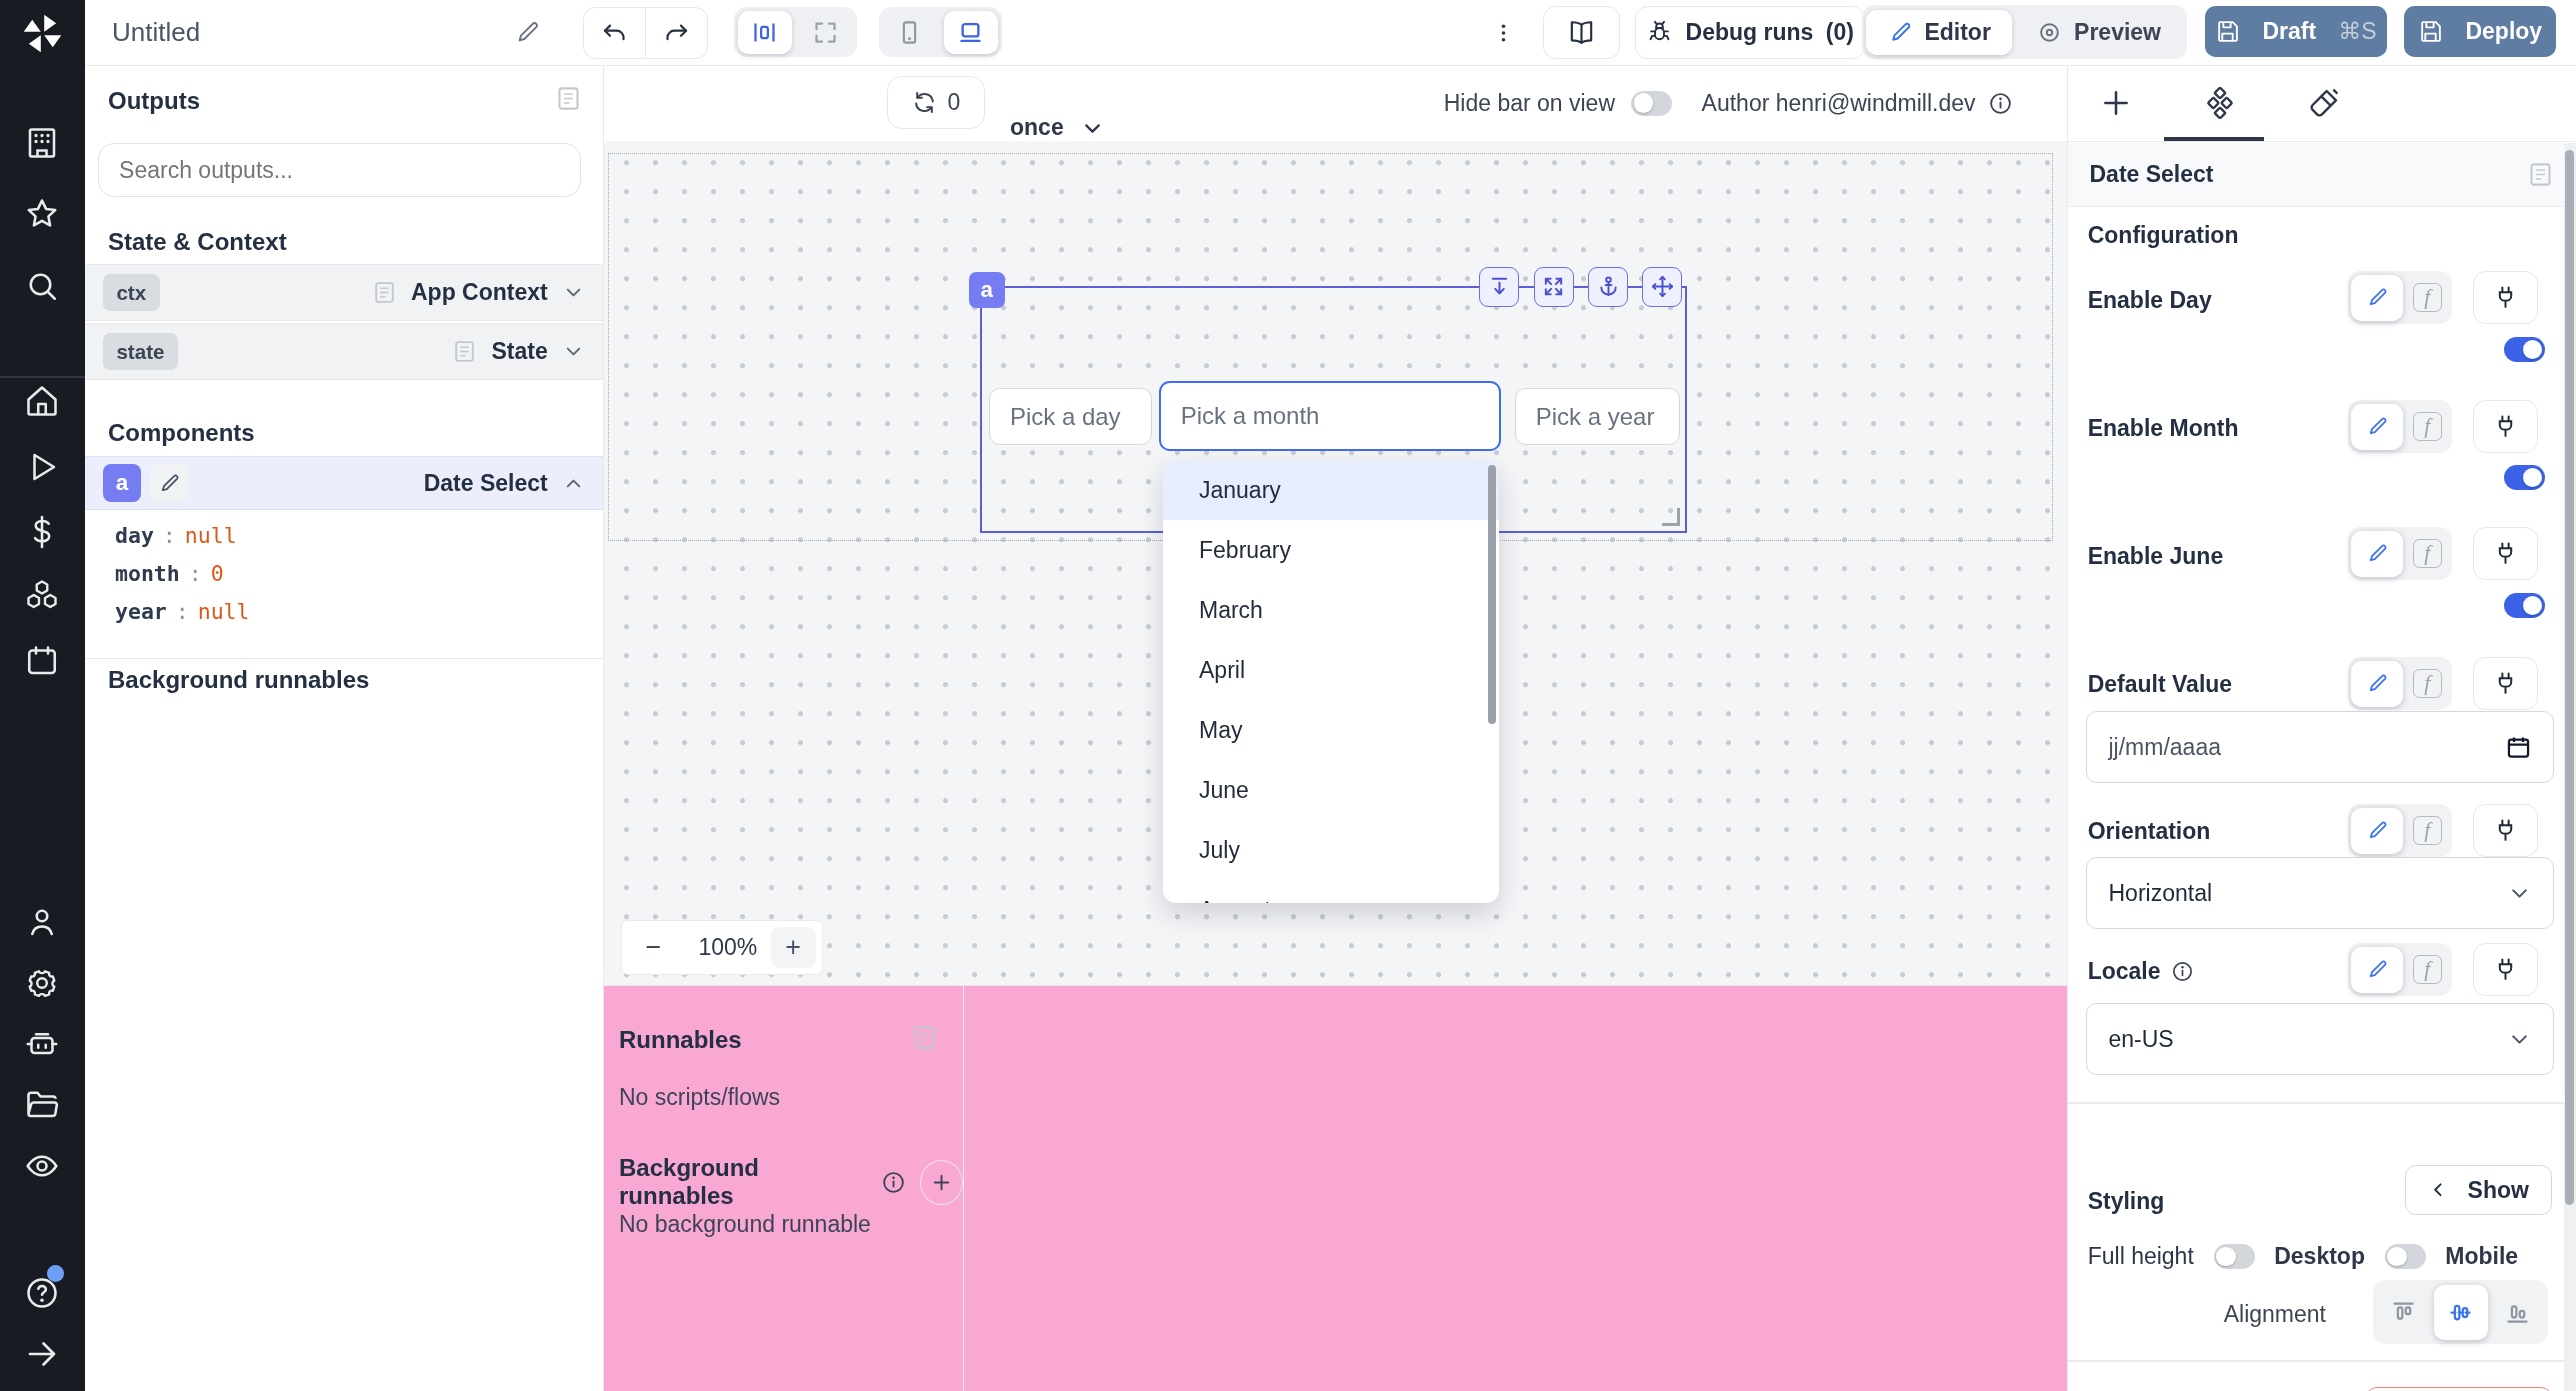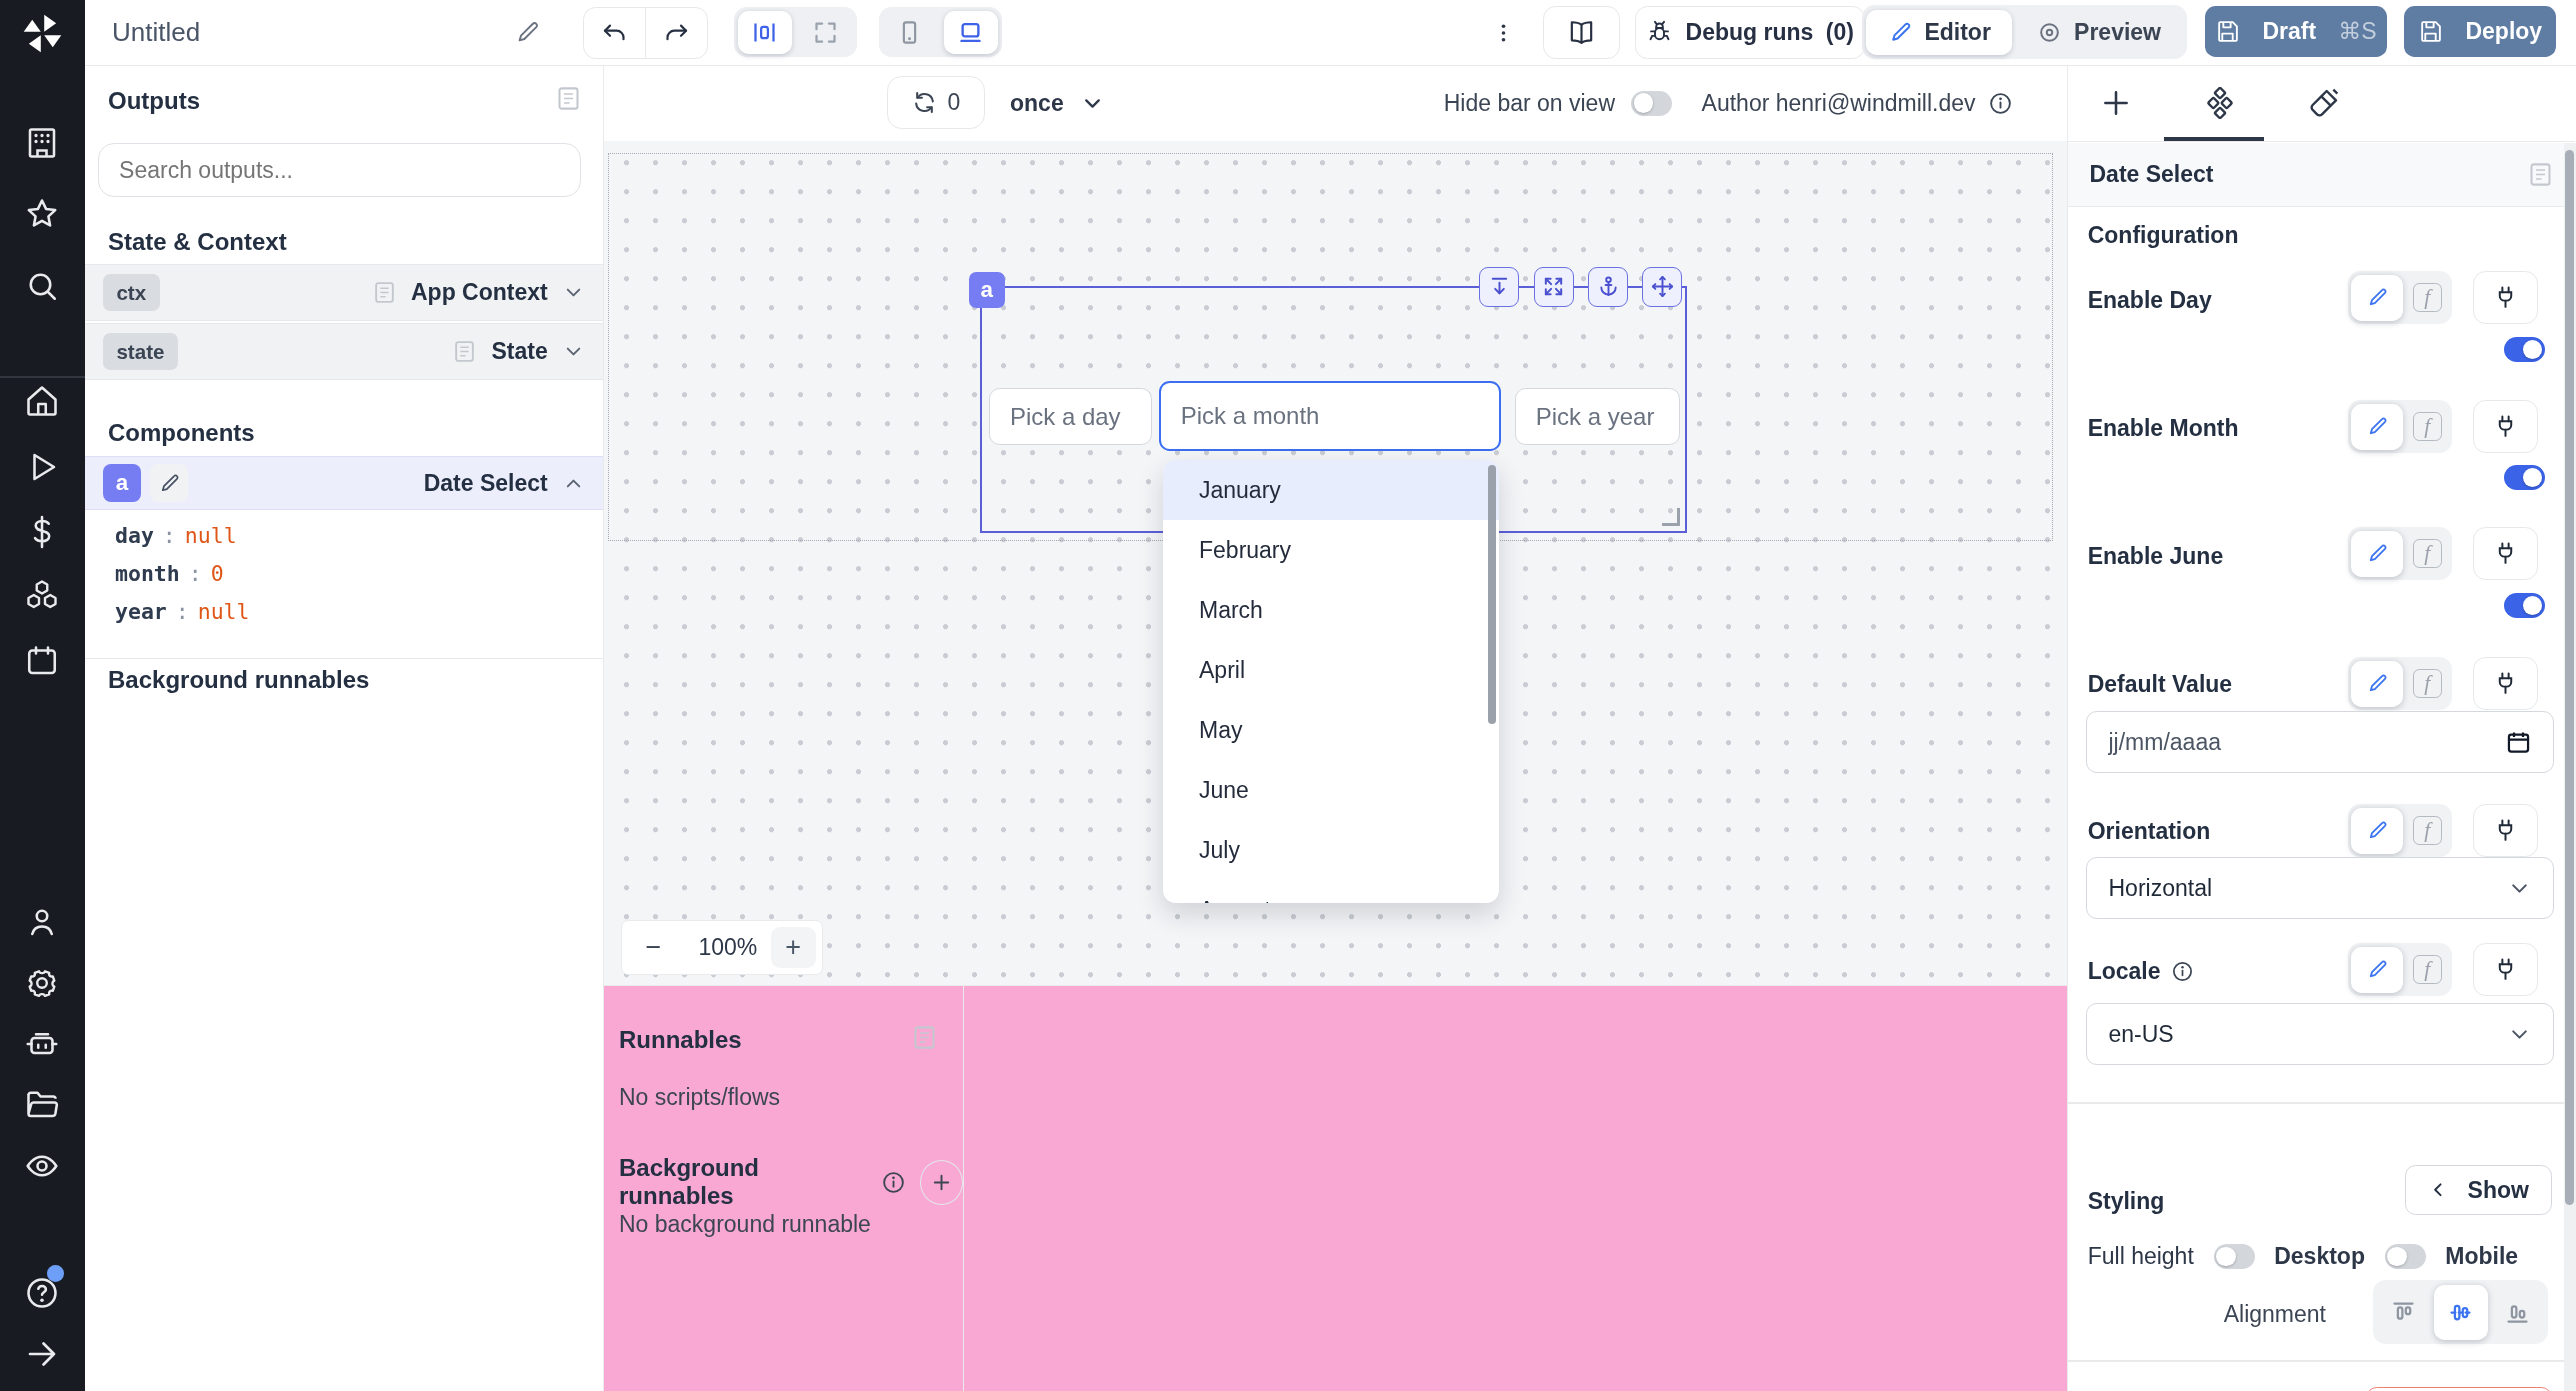--- a/index.html
+++ b/index.html
@@ -62,21 +62,21 @@
   .props .k{color:#2f3b4e;font-weight:700}
   .props .c{color:#8a93a1;padding:0 9px}
   .props .v{color:#de5718;font-weight:400}
   .props-divider{position:absolute;left:0;width:518px;height:0.9px;background:#e6e8eb}
 
   
   .canvas{position:absolute;left:603px;top:65px;width:1464px;height:1326px;background:#fff}
   .canvas-toolbar{position:absolute;left:0;top:0;width:1464px;height:76px;background:#fff;border-bottom:1.8px solid #e8eaec}
   .refresh-btn{position:absolute;left:284px;top:10.7px;width:98px;height:53px;border:1.8px solid #e6e8eb;border-radius:14.3px;
                display:flex;align-items:center;justify-content:center;gap:10.7px;color:#3c4554;cursor:pointer;box-sizing:border-box}
-  .once-wrap{position:absolute;left:407px;top:0;height:76px;display:flex;align-items:center;gap:16px;
+  .once-wrap{position:absolute;left:407px;top:0;height:76px;display:flex;align-items:flex-end;gap:16px;
              font-weight:600;color:#2d3748;cursor:pointer}
   .hidebar{position:absolute;right:395px;top:0;height:76px;display:flex;align-items:center;gap:16px;color:#3c4554}
   .author{position:absolute;right:54px;top:0;height:76px;display:flex;align-items:center;gap:12.5px;color:#3c4554}
   .toggle{width:41px;height:25px;border-radius:894px;background:#d3d7dc;position:relative;cursor:pointer}
   .toggle .knob{position:absolute;left:2.7px;top:2.7px;width:19.7px;height:19.7px;border-radius:50%;background:#fff;
                 box-shadow:0 0.9px 2.7px rgba(0,0,0,.25)}
   .toggle.on{background:#3b63e8}
   .toggle.on .knob{left:auto;right:2.7px}
   .grid{position:absolute;left:0;top:76px;width:1464px;height:844px;background:#f4f5f7;
         background-image:radial-gradient(circle,#c9ccd2 2.3px,transparent 2.4px);
@@ -123,21 +123,21 @@
   .ctrl-cluster{position:absolute;display:flex;gap:21.5px;align-items:center}
   .seg-ctl{width:104px;height:53px;background:#f1f2f4;border-radius:12.5px;display:flex;align-items:center;box-sizing:border-box}
   .seg-pencil{width:52px;height:46px;margin-left:3.6px;background:#fff;border-radius:10.7px;box-shadow:0 1.8px 6.3px rgba(20,30,60,.22);
               display:flex;align-items:center;justify-content:center;color:#3b74f0;cursor:pointer}
   .seg-f{flex:1;display:flex;align-items:center;justify-content:center;cursor:pointer}
   .f-box{width:29px;height:29px;border:1.8px solid #b4bac2;border-radius:6.3px;color:#9aa1ab;font-style:italic;
          font-family:"Liberation Serif",serif;font-size:21.5px;display:flex;align-items:center;justify-content:center;box-sizing:border-box}
   .plug-btn{width:65px;height:53px;background:#fff;border:1.8px solid #e6e8eb;border-radius:12.5px;color:#1f2937;
             display:flex;align-items:center;justify-content:center;cursor:pointer;box-sizing:border-box}
   .rp-toggle{position:absolute;right:31px}
-  .rp-input{position:absolute;left:18px;width:468px;height:62px;border:1.8px solid #d4d8dd;border-radius:10.7px;
+  .rp-input{position:absolute;left:18px;width:468px;height:72px;border:1.8px solid #d4d8dd;border-radius:10.7px;
             background:#fff;display:flex;align-items:center;padding:0 21.5px;box-sizing:border-box;color:#4b5563;cursor:pointer}
   .rp-input .chev{margin-left:auto;color:#4b5563}
   .rp-divider{position:absolute;left:0;width:507px;height:1.8px;background:#e8eaec}
   .show-btn{position:absolute;right:24px;width:147px;height:50px;background:#fff;border:1.8px solid #d4d8dd;border-radius:10.7px;
             display:flex;align-items:center;justify-content:center;gap:18px;cursor:pointer;color:#243042;box-sizing:border-box}
   .align-group{position:absolute;right:28px;width:175px;height:64px;background:#f1f2f4;border-radius:12.5px;
                display:flex;align-items:center;justify-content:space-between;padding:0 3.6px;box-sizing:border-box}
   .align-btn{width:54px;height:55px;border-radius:10.7px;display:flex;align-items:center;justify-content:center;
              color:#8d95a0;cursor:pointer}
   .align-btn.active{background:#fff;box-shadow:0 1.8px 6.3px rgba(20,30,60,.22);color:#3b74f0}

